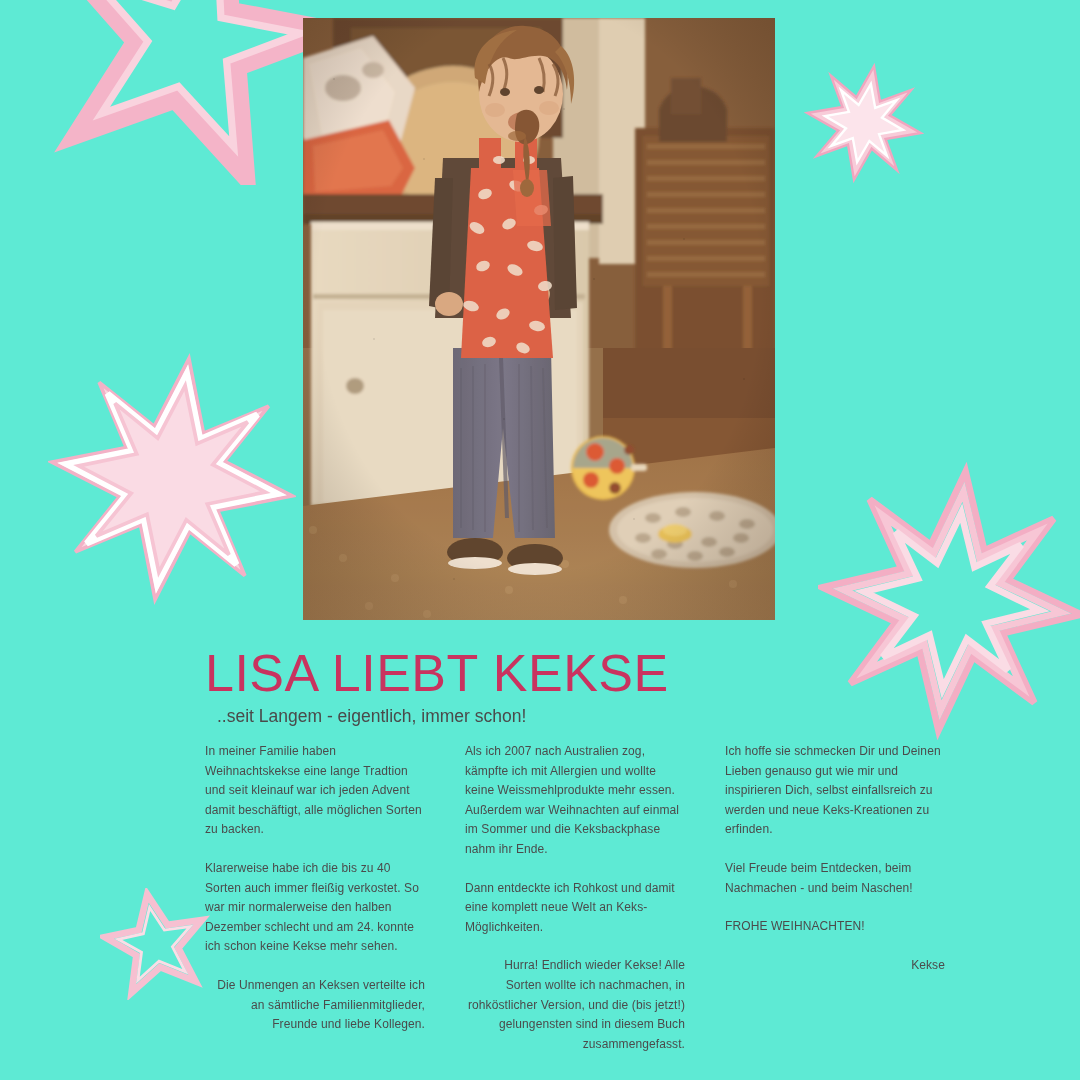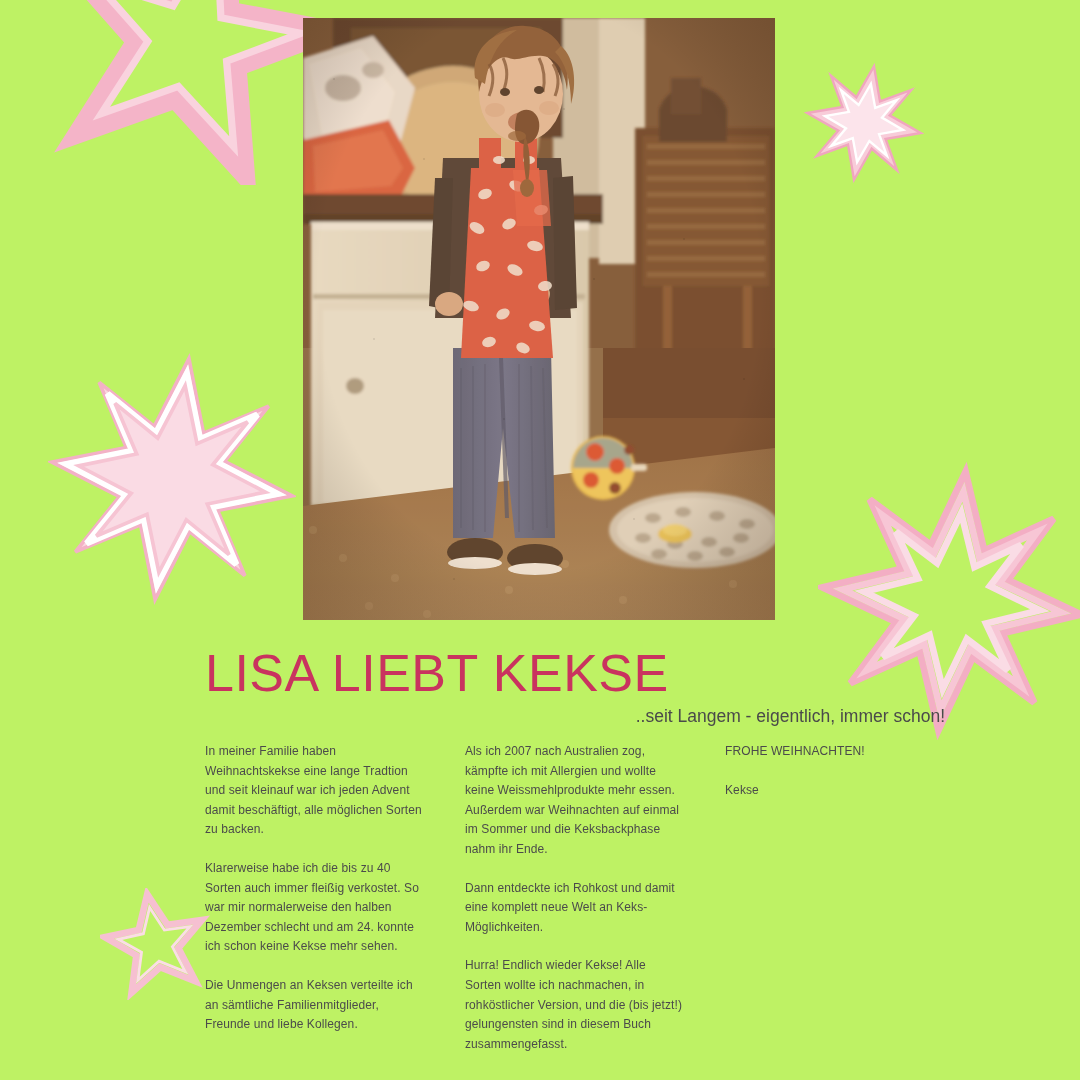--- a/index.html
+++ b/index.html
@@ -9,21 +9,21 @@
     background: #ffffff;
   }
   body {
     font-family: "Liberation Sans", sans-serif;
     color: #3b3b3b;
   }
   #page {
     position: relative;
     width: 1080px;
     height: 1080px;
-    background: #bef264;
+    background: #5eead4;
     overflow: hidden;
   }
 
   
   .deco-layer {
     position: absolute;
     left: 0; top: 0;
     width: 1080px;
     height: 1080px;
     pointer-events: none;
@@ -61,23 +61,22 @@
     margin: 0;
     padding: 0;
     white-space: nowrap;
   }
   .page-subtitle {
     font-family: "Liberation Sans", sans-serif;
     font-size: 17.5px;
     line-height: 22px;
     font-weight: 400;
     color: #4a4a4a;
-    margin: 4px 0 0 18px;
+    margin: 4px 0 0 12px;
     padding: 0;
-    text-align: right;
   }
 
   
   .columns {
     position: absolute;
     left: 205px;
     top: 742px;
     width: 740px;
     display: flex;
     gap: 40px;
@@ -87,21 +86,21 @@
     flex: 0 0 220px;
   }
   .para {
     font-family: "Liberation Sans", sans-serif;
     font-size: 12px;
     line-height: 19.6px;
     color: #4b4b4b;
     margin: 0 0 19px 0;
     letter-spacing: 0.1px;
   }
-  .para:last-child { margin-bottom: 0; }
+  .para:last-child { margin-bottom: 0; text-align: right; }
 </style>
 </head>
 <body>
 
 <div id="page">
 
   <div class="deco-layer">
 
     <div class="star" style="left:45px; top:-105px;">
       <svg width="290" height="290" viewBox="0 0 200 200" aria-hidden="true">
@@ -411,19 +410,21 @@
       <p class="para">Die Unmengen an Keksen verteilte ich an sämtliche Familienmitglieder, Freunde und liebe Kollegen.</p>
     </div>
 
     <div class="column">
       <p class="para">Als ich 2007 nach Australien zog, kämpfte ich mit Allergien und wollte keine Weissmehlprodukte mehr essen. Außerdem war Weihnachten auf einmal im Sommer und die Keksbackphase nahm ihr Ende.</p>
       <p class="para">Dann entdeckte ich Rohkost und damit eine komplett neue Welt an Keks-Möglichkeiten.</p>
       <p class="para">Hurra! Endlich wieder Kekse! Alle Sorten wollte ich nachmachen, in rohköstlicher Version, und die (bis jetzt!) gelungensten sind in diesem Buch zusammengefasst.</p>
     </div>
 
     <div class="column">
+      <p class="para">Ich hoffe sie schmecken Dir und Deinen Lieben genauso gut wie mir und inspirieren Dich, selbst einfallsreich zu werden und neue Keks-Kreationen zu erfinden.</p>
+      <p class="para">Viel Freude beim Entdecken, beim Nachmachen - und beim Naschen!</p>
       <p class="para">FROHE WEIHNACHTEN!</p>
       <p class="para">Kekse</p>
     </div>
 
   </div>
 
 </div>
 
 </body></html>

